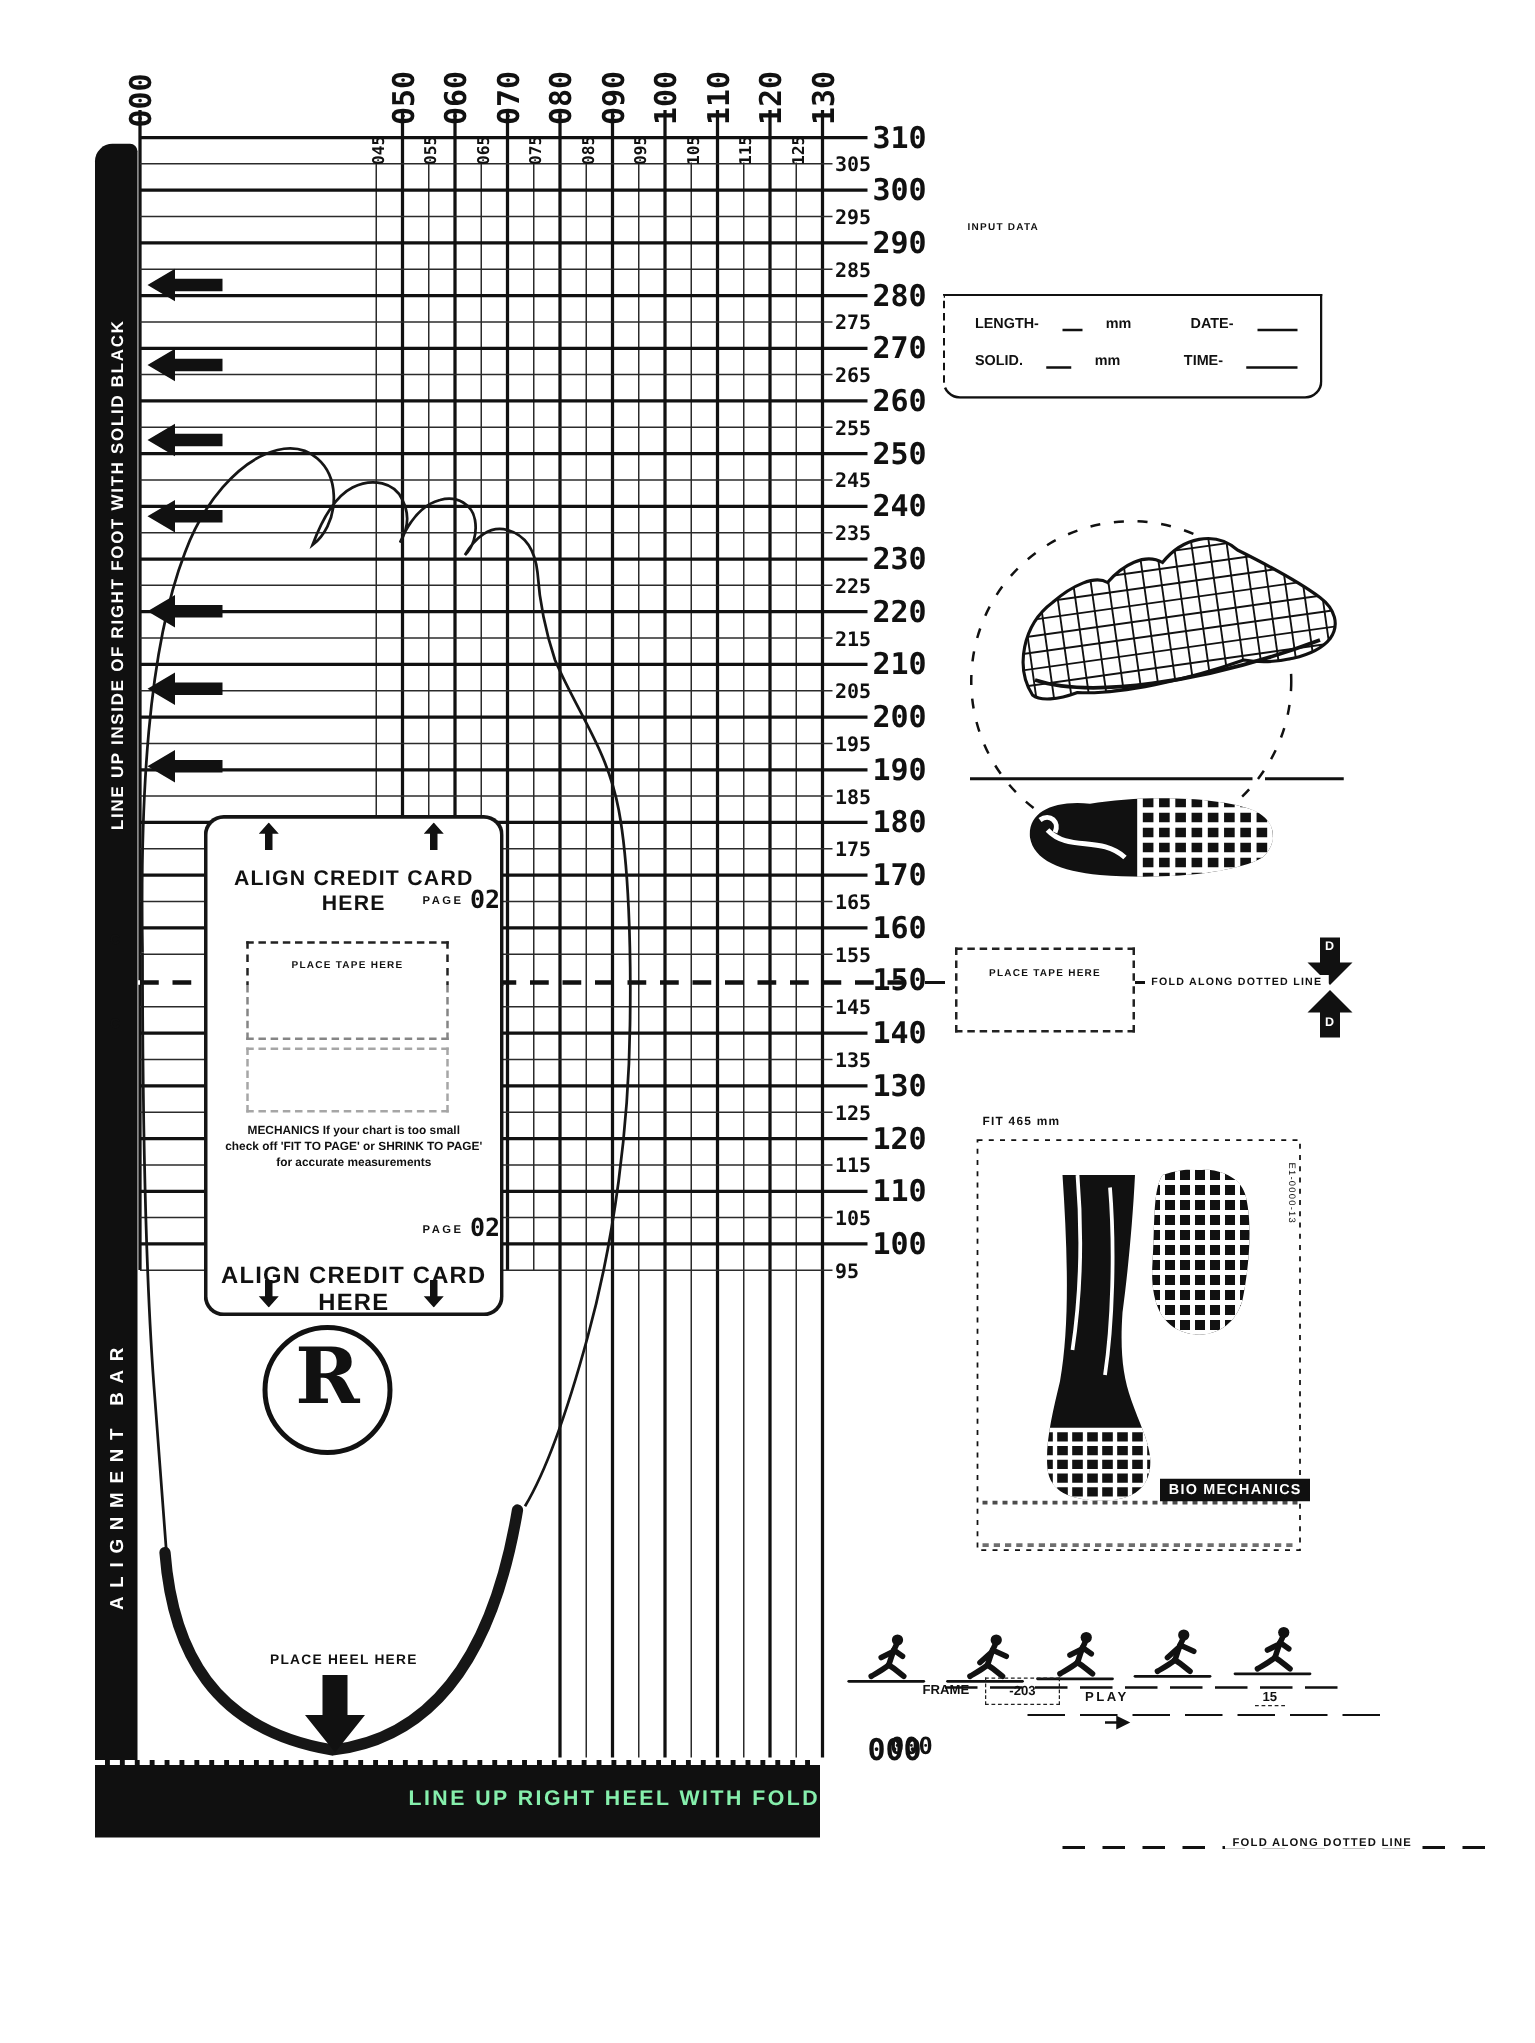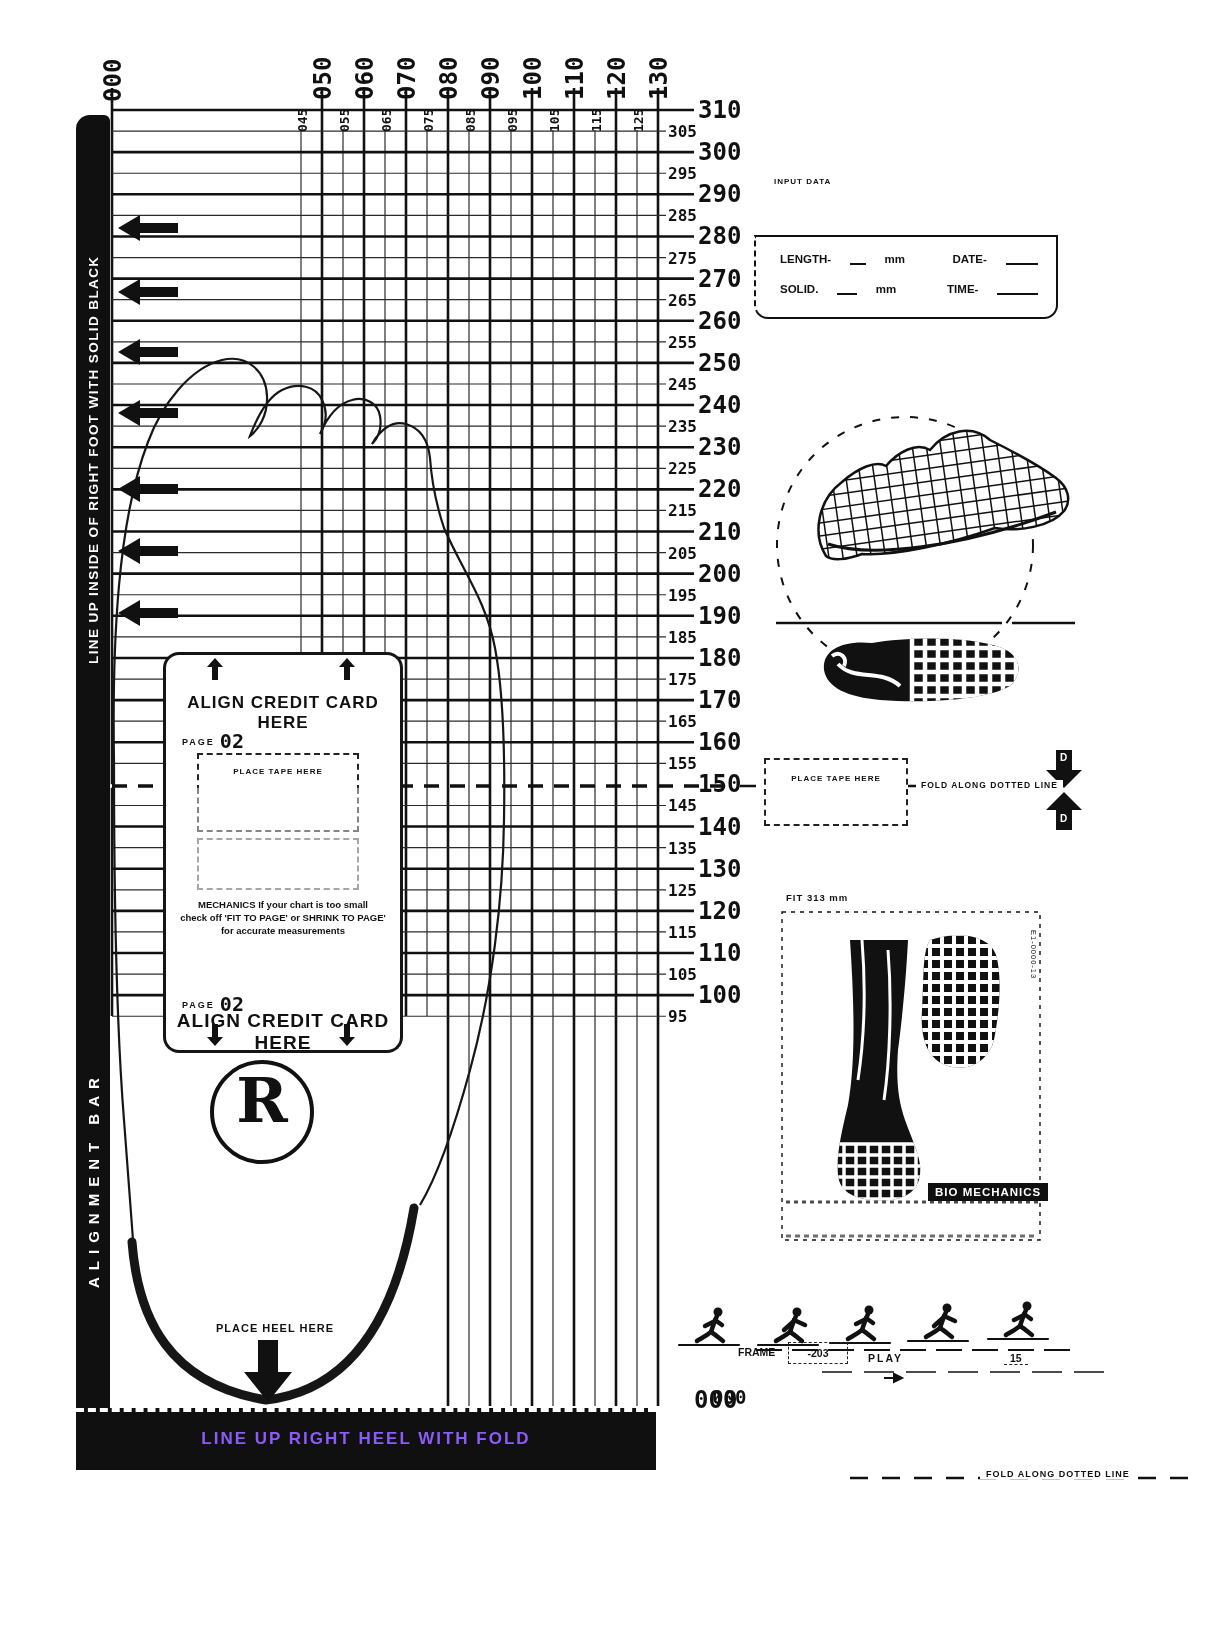--- a/index.html
+++ b/index.html
@@ -15,30 +15,30 @@
   
   text{fill:#111;}
   .tickmaj{font:bold 24px "DejaVu Sans Mono",monospace;}
   .tickmin{font:bold 13px "DejaVu Sans Mono",monospace;}
   .tickminR{font:bold 16px "DejaVu Sans Mono",monospace;}
   
   .card{position:absolute;left:163px;width:234px;background:#fff;border:3px solid #151515;}
   #card1{top:652px;height:134px;border-bottom:none;border-radius:16px 16px 0 0;}
   #card2{top:788px;height:262px;border-top:none;border-radius:0 0 16px 16px;}
   .card-title{position:absolute;left:0;width:100%;text-align:center;font-weight:bold;font-size:17px;letter-spacing:1px;margin-top:12px;}
-  .page-line{position:absolute;left:16px;width:100%;text-align:left;margin-top:22px;}
+  .page-line{position:absolute;left:0;width:100%;text-align:right;}
   .page-word{font-size:9px;font-weight:bold;letter-spacing:2px;vertical-align:3px;}
   .page-num{font:bold 20px "DejaVu Sans Mono",monospace;margin-left:5px;}
   .tapebox{position:absolute;border:2px dashed #222;}
   .tapetext{font-size:8px;font-weight:bold;letter-spacing:1px;text-align:center;width:100%;position:absolute;}
   .imp{position:absolute;left:8px;width:calc(100% - 16px);text-align:center;font-size:9.5px;font-weight:bold;line-height:13px;}
   .cardarrow{position:absolute;width:18px;height:22px;}
   #heel-label{left:216px;top:1322px;font-size:11px;font-weight:bold;letter-spacing:1px;}
   #bottom-banner{left:76px;top:1408px;width:580px;height:58px;background:#101010;border-top:4px dashed #fff;
-                 color:#8b5cf6;font-weight:bold;font-size:17px;letter-spacing:2px;text-align:center;line-height:54px;}
+                 color:#86efac;font-weight:bold;font-size:17px;letter-spacing:2px;text-align:right;line-height:54px;}
   #r-circle{left:210px;top:1060px;width:96px;height:96px;border:4px solid #111;border-radius:50%;
             text-align:center;line-height:96px;font:bold 62px "DejaVu Serif",serif;}
   
   #input-data-label{left:774px;top:177px;font-size:8px;font-weight:bold;letter-spacing:1px;}
   #profile-banner{left:740px;top:193px;width:332px;height:42px;background:#101010;
       background-image:repeating-linear-gradient(45deg,rgba(255,255,255,.08) 0 3px,rgba(0,0,0,0) 3px 7px);
       color:#f3f3f3;font:bold 21px "DejaVu Serif",serif;letter-spacing:5px;text-align:center;line-height:42px;}
   #data-box{left:754px;top:235px;width:300px;height:80px;border:2px solid #111;border-left:2px dashed #111;
             border-radius:0 0 14px 14px;font-size:11.5px;font-weight:bold;}
   .fieldrow{position:absolute;left:24px;right:18px;display:flex;align-items:flex-end;gap:19px;}
@@ -487,21 +487,21 @@
     </div>
   </div>
 
   <div class="tapebox abs" style="left:764px;top:758px;width:140px;height:64px;background:#fff;">
     <div class="tapetext" style="top:14px;">PLACE TAPE HERE</div>
   </div>
   <div class="abs" id="fold-label-right">FOLD ALONG DOTTED LINE</div>
   <span class="abs dletter" style="left:1060px;top:752px;">D</span>
   <span class="abs dletter" style="left:1060px;top:813px;">D</span>
 
-  <div class="abs" id="fit-label">FIT 313 mm</div>
+  <div class="abs" id="fit-label">FIT 465 mm</div>
   <div class="abs" id="bio-label">BIO MECHANICS</div>
   <div class="abs" id="serial-label">E1-0000-13</div>
 
   <div class="abs" id="frame-label">FRAME</div>
   <div class="abs" id="frame-box">-203</div>
   <div class="abs" id="play-label">PLAY</div>
   <div class="abs" id="play-value">15</div>
 
   <div class="abs" id="bottom-000">000</div>
   <div class="abs" id="bottom-fold-label">FOLD ALONG DOTTED LINE</div>

